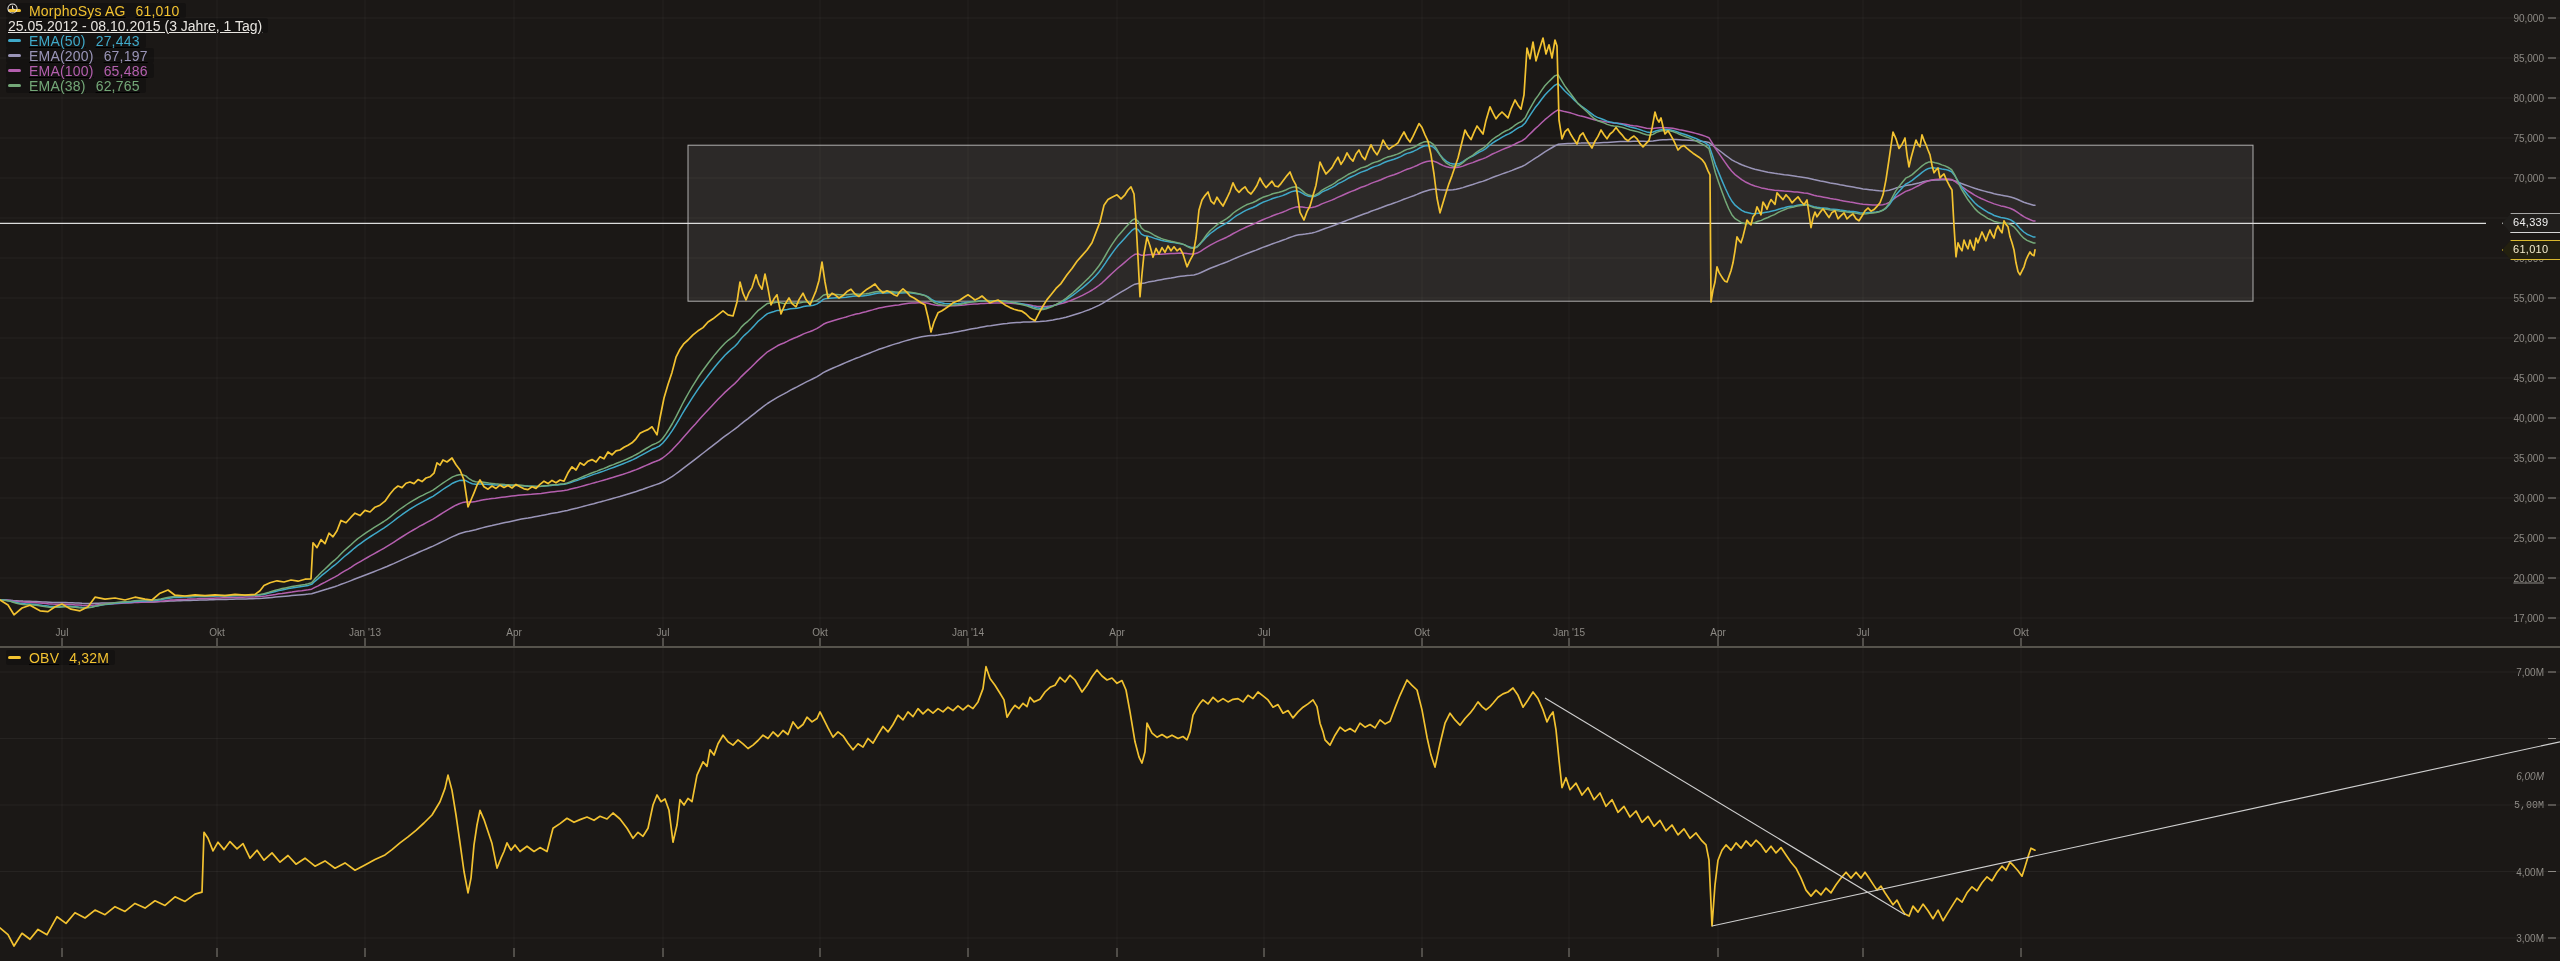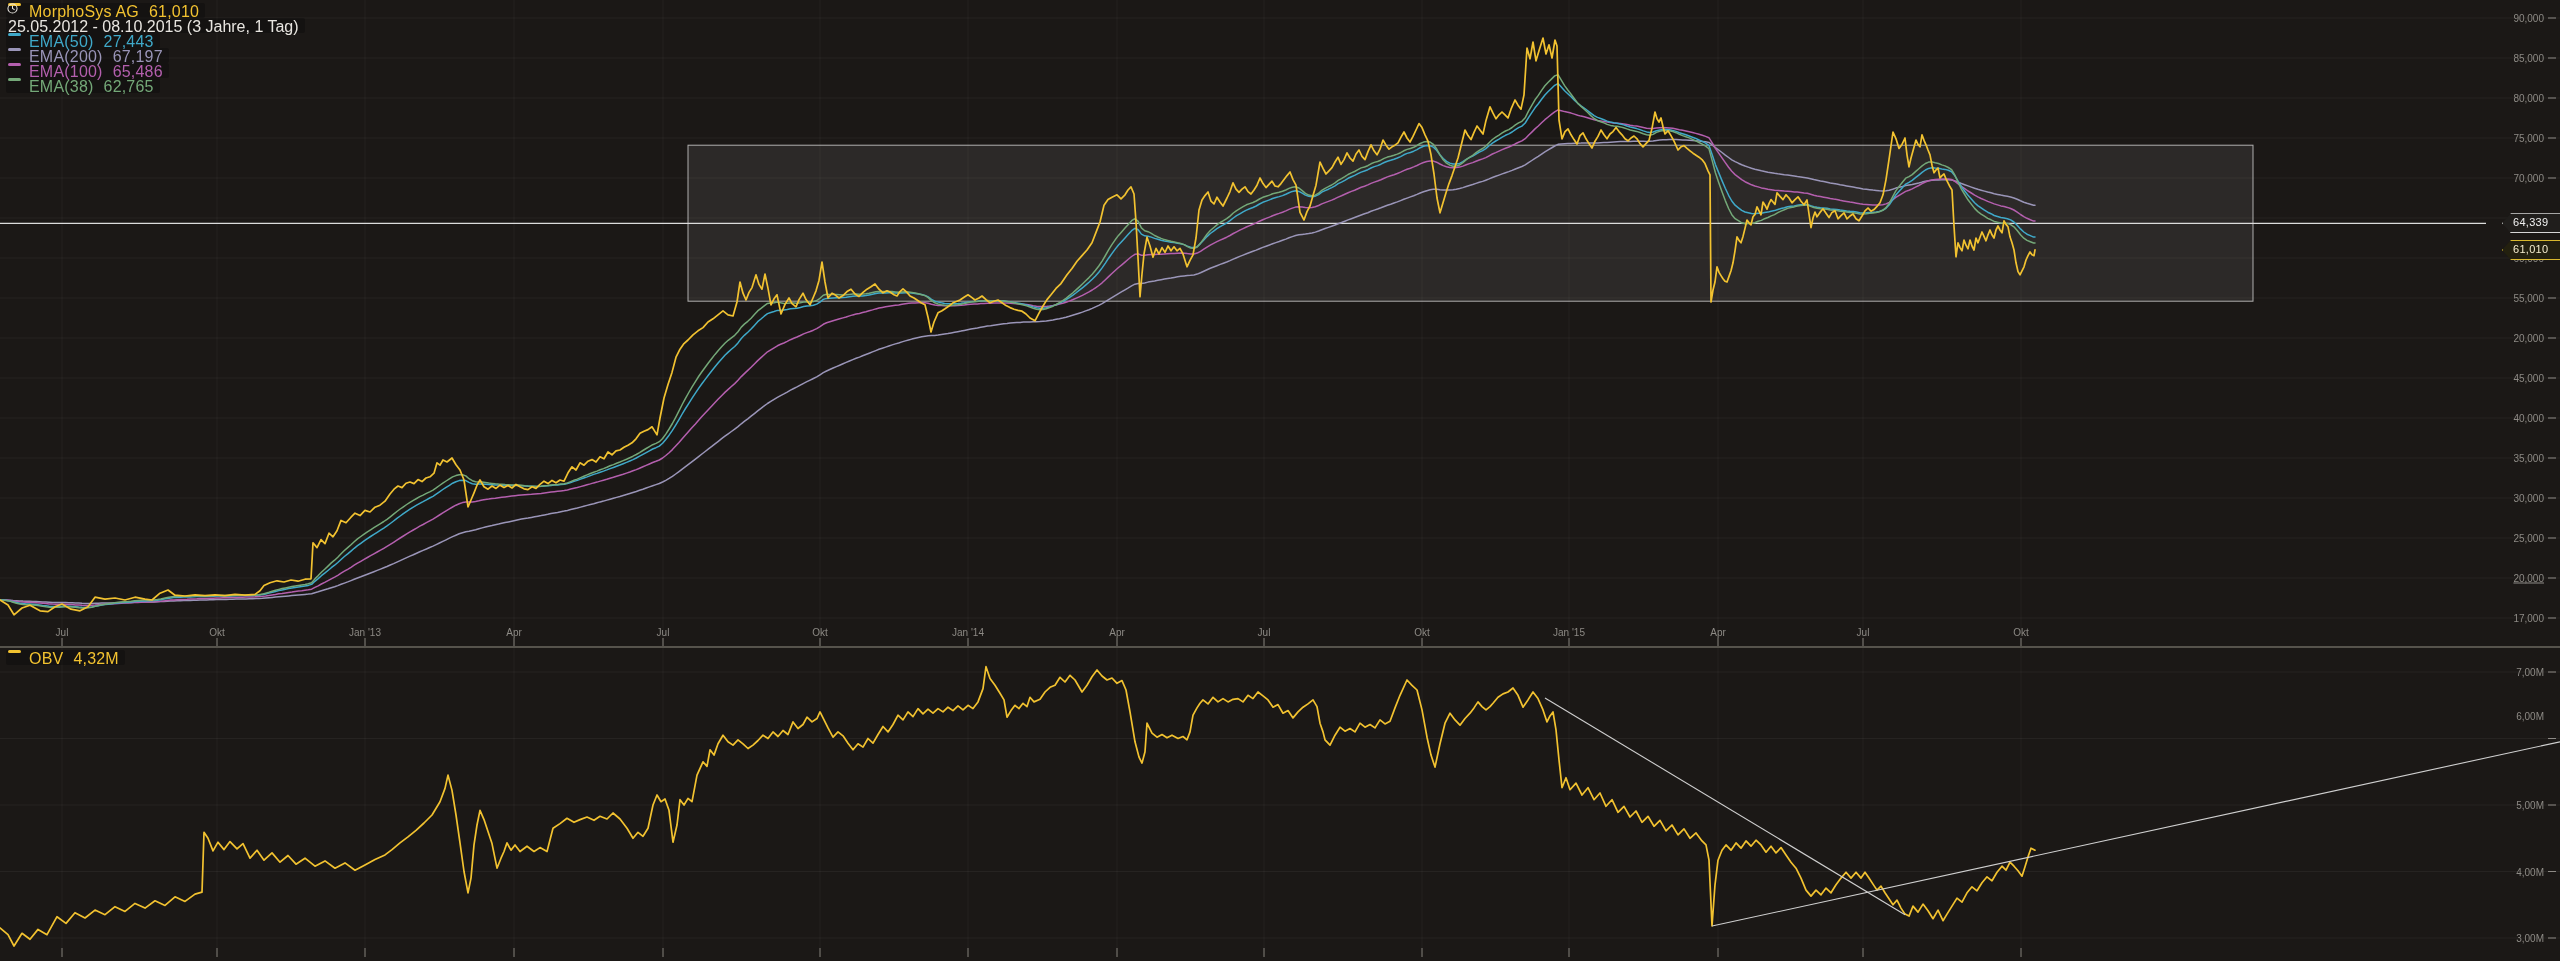--- a/index.html
+++ b/index.html
@@ -1,21 +1,21 @@
 <!DOCTYPE html>
 <html><head>
 <meta charset="utf-8">
 <style>
   html,body{margin:0;padding:0;background:#12100e;}
   #app{position:relative;width:2560px;height:961px;background:#1b1816;overflow:hidden;
        font-family:"Liberation Sans",sans-serif;}
   svg{position:absolute;left:0;top:0;}
   .legend{position:absolute;left:6px;top:3px;z-index:5;}
-  .legend-row{display:flex;height:15px;padding:0 6px 0 2px;width:max-content;
-              background:rgba(10,9,8,0.35);border-radius:2px;font-size:16px;}
+  .legend-row{display:flex;align-items:center;height:15px;padding:0 6px 0 2px;width:max-content;
+              background:rgba(10,9,8,0.35);border-radius:2px;font-size:14px;text-decoration:underline;}
   .dash{display:inline-block;width:13px;height:3px;border-radius:1.5px;margin-right:8px;}
   .lbl{margin-right:10px;letter-spacing:.2px;}
   .val{letter-spacing:.2px;}
   .clock{width:11px;height:11px;margin:0 8px 0 1px;flex:0 0 auto;}
   .date-row{color:#e8e5e0;}
   .obv-legend{position:absolute;left:6px;top:650px;z-index:5;}
   .axis-label{position:absolute;color:#8d8a85;font-size:10px;white-space:nowrap;}
   .y-label{transform:translateY(-50%);text-align:right;width:60px;}
   .x-label{transform:translateX(-50%);}
   .tag{position:absolute;height:18px;line-height:16px;font-size:11px;z-index:6;
@@ -211,22 +211,22 @@
       <div class="axis-label y-label" style="left: 2484px; top: 218px;">65,000</div>
       <div class="axis-label y-label" style="left: 2484px; top: 178px;">70,000</div>
       <div class="axis-label y-label" style="left: 2484px; top: 138px;">75,000</div>
       <div class="axis-label y-label" style="left: 2484px; top: 98px;">80,000</div>
       <div class="axis-label y-label" style="left: 2484px; top: 58px;">85,000</div>
       <div class="axis-label y-label" style="left: 2484px; top: 18px;">90,000</div>
     </div>
   <div id="y-axis-obv">
       <div class="axis-label y-label" style="left: 2484px; top: 938px;">3,00M</div>
       <div class="axis-label y-label" style="left: 2484px; top: 871.5px;">4,00M</div>
-      <div class="axis-label y-label" style="left: 2484px; top: 805px;">5,00M</div>
-      <div class="axis-label y-label" style="left: 2484px; top: 716px;">6,00M</div>
+      <div class="axis-label y-label" style="left: 2484px; top: 805px; font-family: Liberation Mono, monospace;">5,00M</div>
+      <div class="axis-label y-label" style="left: 2484px; top: 776px; font-style: italic;">6,00M</div>
       <div class="axis-label y-label" style="left: 2484px; top: 672px;">7,00M</div>
     </div>
   <div id="x-axis">
       <div class="axis-label x-label" style="left: 62px; top: 627px;">Jul</div>
       <div class="axis-label x-label" style="left: 217px; top: 627px;">Okt</div>
       <div class="axis-label x-label" style="left: 365px; top: 627px;">Jan '13</div>
       <div class="axis-label x-label" style="left: 514px; top: 627px;">Apr</div>
       <div class="axis-label x-label" style="left: 663px; top: 627px;">Jul</div>
       <div class="axis-label x-label" style="left: 820px; top: 627px;">Okt</div>
       <div class="axis-label x-label" style="left: 968px; top: 627px;">Jan '14</div>

